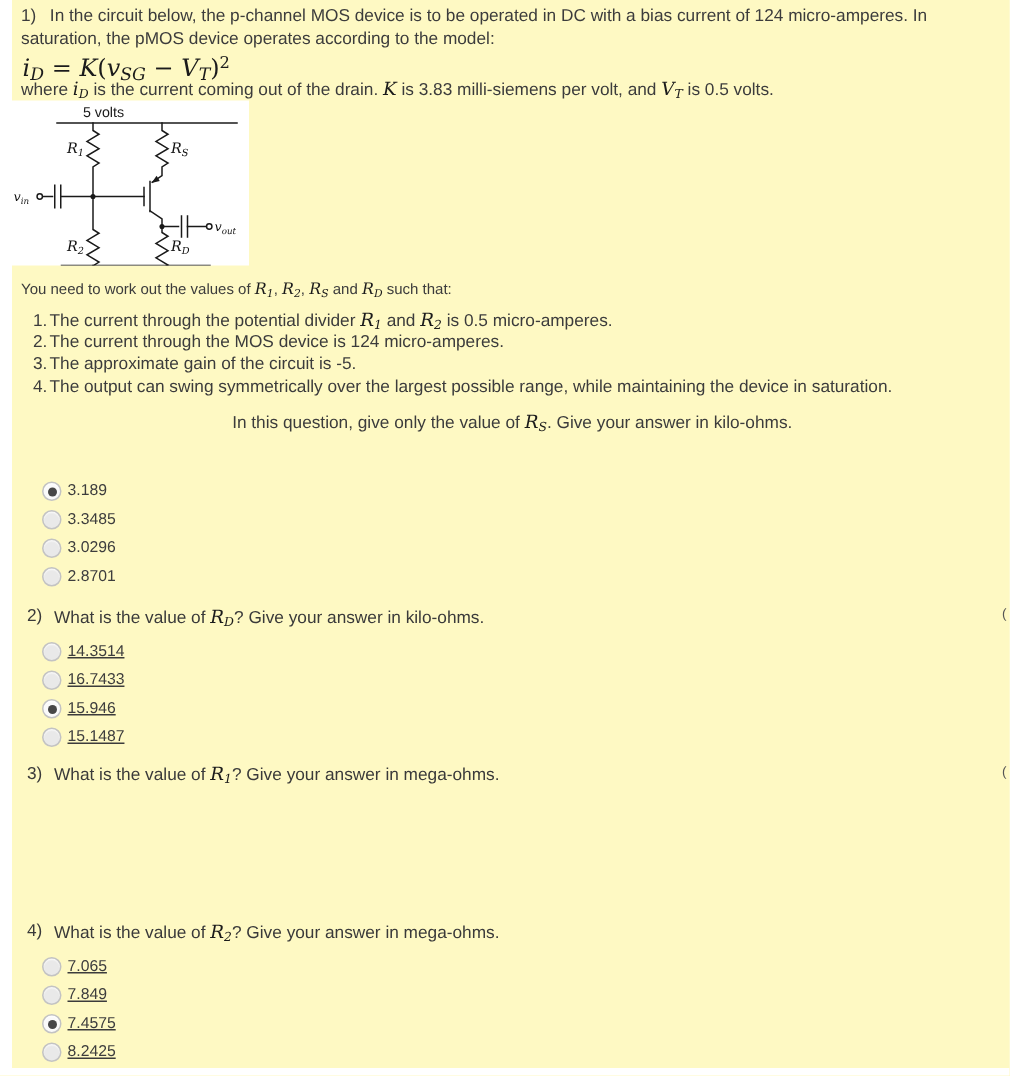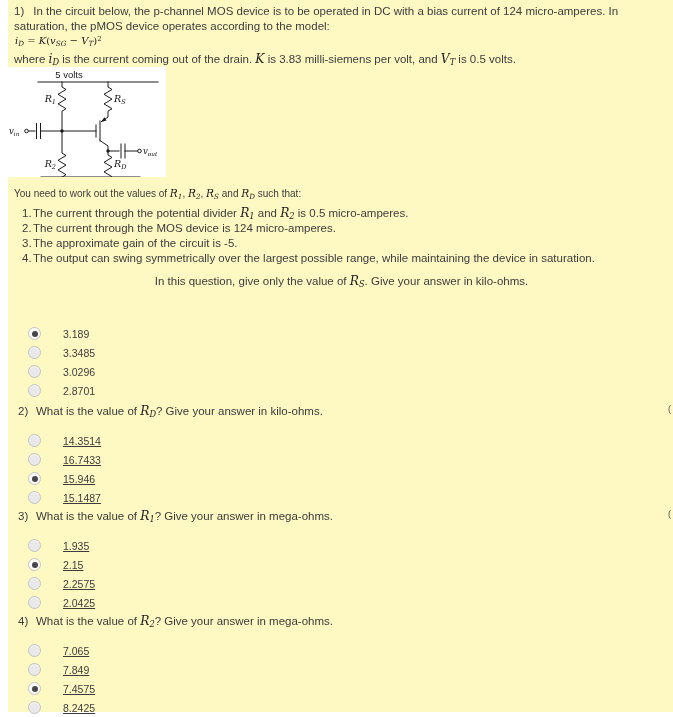--- a/index.html
+++ b/index.html
@@ -7,21 +7,21 @@
     width:673px;height:717px;position:relative;background:#ffffff;
     font-family:"Liberation Sans",sans-serif;color:#3c3c3c;overflow:hidden;
   }
   .card{
     position:absolute;left:8px;top:0;width:665px;height:712px;
     background:#fef9c3;
   }
   
   .intro{position:absolute;top:4px;left:6px;right:4px;font-size:11.5px;line-height:15px;color:#3c3c3c;}
   .intro .qnum-inline{margin-right:9px;}
-  .formula{position:absolute;top:35px;left:7px;font-size:10px;color:#1b1b1b;
+  .formula{position:absolute;top:35px;left:7px;font-size:16px;color:#1b1b1b;
     font-family:"DejaVu Serif",serif;}
   .where-line{position:absolute;top:52px;left:6px;right:4px;font-size:11.5px;line-height:15px;color:#3c3c3c;}
   .youneed{position:absolute;top:186px;left:6px;right:4px;font-size:10px;line-height:15px;color:#3c3c3c;}
   .req-list{position:absolute;top:206px;left:14px;right:4px;}
   .req-item{height:15px;font-size:11.5px;line-height:15px;color:#3c3c3c;}
   .req-item .li-num{display:inline-block;width:11px;}
   .closing{position:absolute;top:274px;left:6px;right:4px;font-size:11.5px;line-height:15px;color:#3c3c3c;text-align:center;}
 
   
   .seg-n{font-family:"Liberation Sans",sans-serif;}
@@ -29,21 +29,21 @@
   .seg-mr{font-family:"DejaVu Serif",serif;font-size:1.06em;color:#1b1b1b;}
   .seg-msub{font-family:"DejaVu Serif",serif;font-style:italic;font-size:0.72em;vertical-align:-0.28em;color:#1b1b1b;}
   .seg-msup{font-family:"DejaVu Serif",serif;font-size:0.68em;vertical-align:0.5em;color:#1b1b1b;}
   .formula .seg-m,.formula .seg-mr{font-size:1em;}
 
   
   .circuit-box{position:absolute;top:67px;left:0;width:158px;height:110px;background:#ffffff;}
   .circuit-box svg{display:block;}
 
   
-  .opt-row{height:19px;display:flex;align-items:flex-end;padding-left:20px;cursor:default;gap:18px;}
+  .opt-row{height:19px;display:flex;align-items:flex-start;padding-left:20px;cursor:default;}
   .radio{
     width:13px;height:13px;border:1px solid #c3c3c3;border-radius:50%;
     background:#e9e9e9;box-sizing:border-box;position:relative;margin-right:4px;
     box-shadow:inset 0 1px 1px rgba(255,255,255,.7);flex:0 0 auto;
   }
   .radio.selected{background:#fafafa;}
   .radio.selected::after{
     content:"";position:absolute;left:2.5px;top:2.5px;width:6px;height:6px;
     border-radius:50%;background:#474747;
   }
@@ -168,38 +168,20 @@
     <span class="opt-label">15.1487</span>
   </div>
         </div>
   </div>
       <div class="qblock">
     <div class="qheader">
       <span class="qnum">3)</span>
       <span class="qprompt"><span class="seg-n">What is the value of </span><span class="seg-m">R</span><span class="seg-msub">1</span><span class="seg-n">? Give your answer in mega-ohms.</span></span>
     </div>
     <span class="edge-mark">(</span>
-    <div class="qoptions">
-          <div class="opt-row">
-    <span class="radio"></span>
-    <span class="opt-label">1.935</span>
-  </div>
-          <div class="opt-row">
-    <span class="radio selected"></span>
-    <span class="opt-label">2.15</span>
-  </div>
-          <div class="opt-row">
-    <span class="radio"></span>
-    <span class="opt-label">2.2575</span>
-  </div>
-          <div class="opt-row">
-    <span class="radio"></span>
-    <span class="opt-label">2.0425</span>
-  </div>
-        </div>
   </div>
       <div class="qblock">
     <div class="qheader">
       <span class="qnum">4)</span>
       <span class="qprompt"><span class="seg-n">What is the value of </span><span class="seg-m">R</span><span class="seg-msub">2</span><span class="seg-n">? Give your answer in mega-ohms.</span></span>
     </div>
     <span class="edge-mark"></span>
     <div class="qoptions">
           <div class="opt-row">
     <span class="radio"></span>

